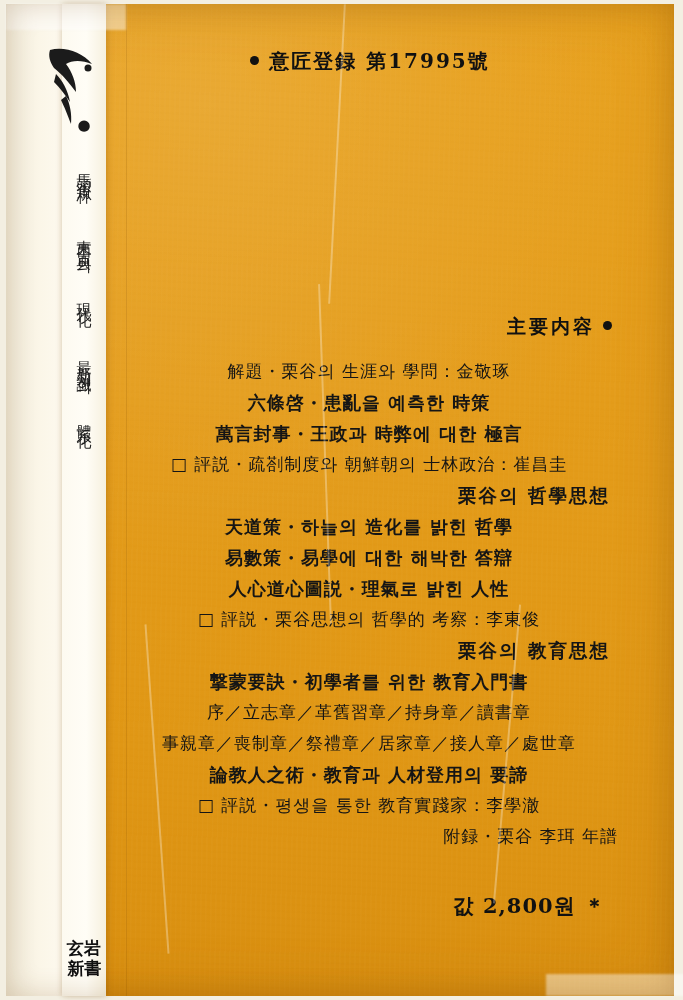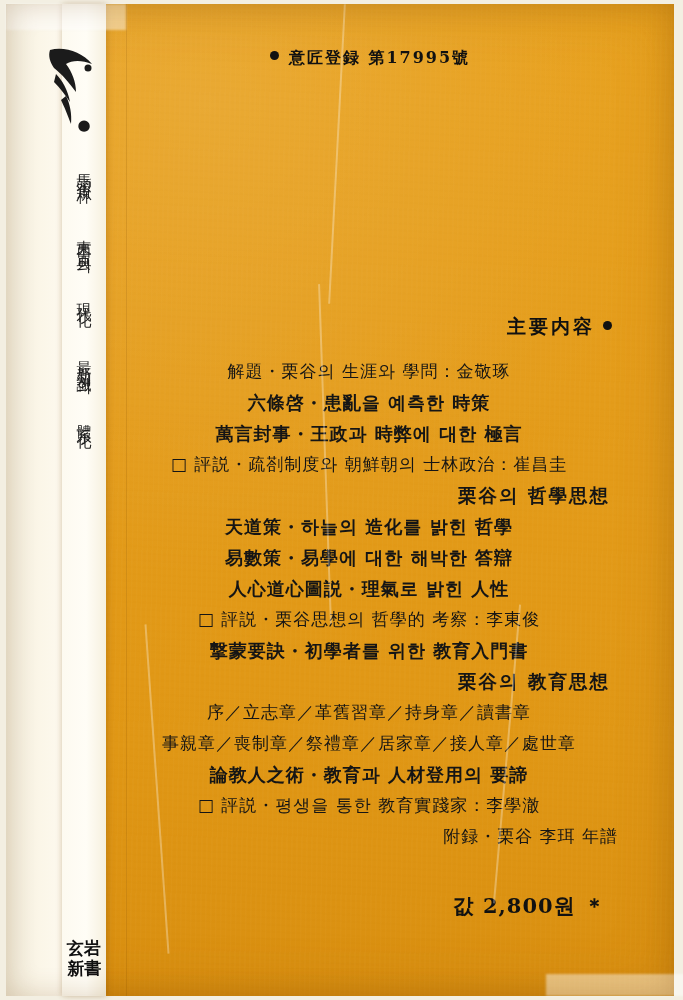--- a/index.html
+++ b/index.html
@@ -104,21 +104,21 @@
   
   .reg-line {
     position: absolute;
     left: 0;
     right: 0;
     top: 44px;
     text-align: center;
     padding-left: 60px;
     font-family: "DejaVu Serif", serif;
     font-weight: bold;
-    font-size: 16px;
+    font-size: 20px;
     letter-spacing: 2px;
     color: #111;
   }
   .reg-line .dot {
     display: inline-block;
     width: 9px;
     height: 9px;
     border-radius: 50%;
     background: #111;
     margin-right: 10px;
@@ -249,22 +249,22 @@
     <div class="toc" id="toc">
         <div class="toc-line">解題・栗谷의  生涯와  學問：金敬琢</div>
         <div class="toc-line bold">六條啓・患亂을 예측한 時策</div>
         <div class="toc-line bold">萬言封事・王政과 時弊에 대한 極言</div>
         <div class="toc-line">□ 評説・疏剳制度와  朝鮮朝의  士林政治：崔昌圭</div>
         <div class="toc-line section">栗谷의  哲學思想</div>
         <div class="toc-line bold">天道策・하늘의  造化를  밝힌  哲學</div>
         <div class="toc-line bold">易數策・易學에 대한  해박한  答辯</div>
         <div class="toc-line bold">人心道心圖説・理氣로  밝힌  人性</div>
         <div class="toc-line">□ 評説・栗谷思想의  哲學的  考察：李東俊</div>
+        <div class="toc-line section">栗谷의  教育思想</div>
         <div class="toc-line bold">撃蒙要訣・初學者를  위한  教育入門書</div>
-        <div class="toc-line section">栗谷의  教育思想</div>
         <div class="toc-line">序／立志章／革舊習章／持身章／讀書章</div>
         <div class="toc-line">事親章／喪制章／祭禮章／居家章／接人章／處世章</div>
         <div class="toc-line bold">論教人之術・教育과  人材登用의  要諦</div>
         <div class="toc-line">□ 評説・평생을  통한  教育實踐家：李學澈</div>
         <div class="toc-line right">附録・栗谷  李珥  年譜</div>
       </div>
 
     <div class="price">값 2,800원 ＊</div>
 
     <div class="crease" style="left:330px; top:0; width:2px; height:300px; transform:rotate(3deg);"></div>

